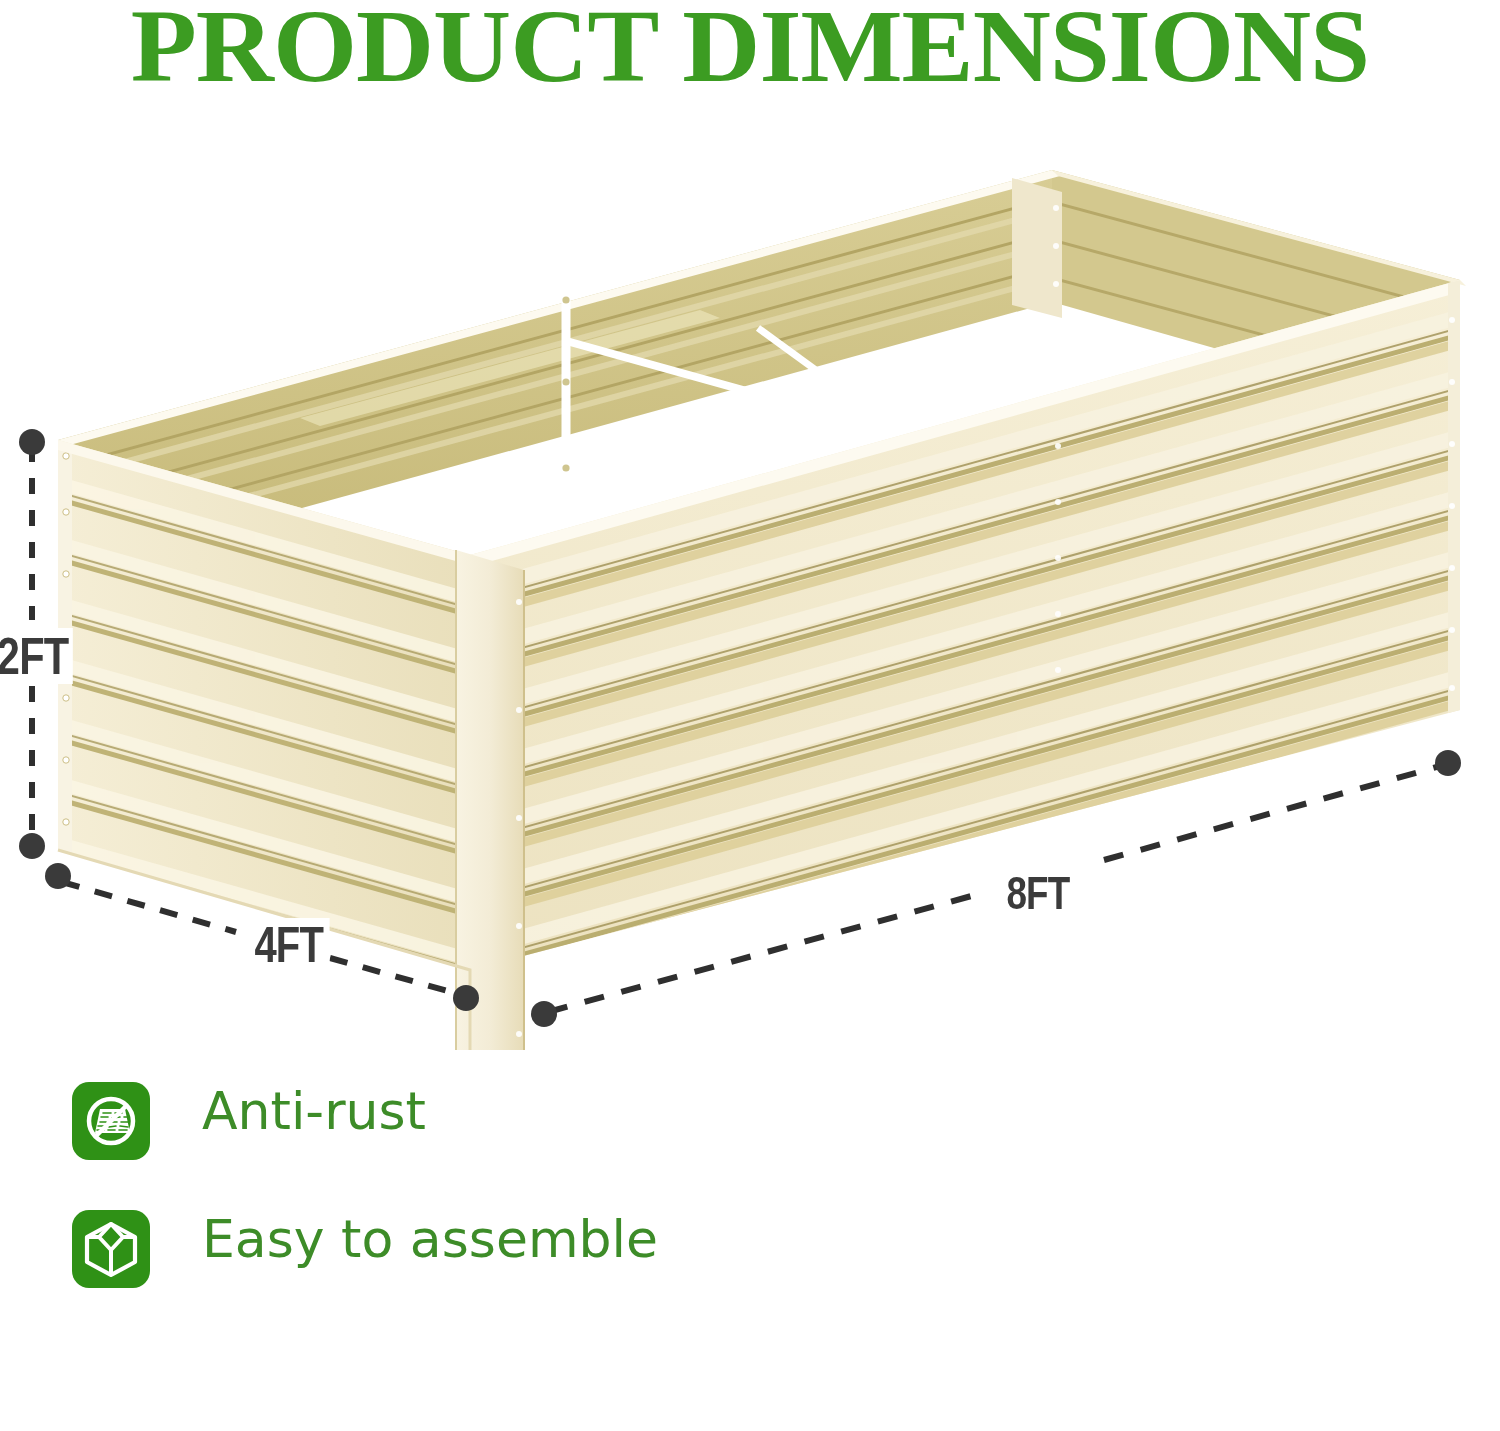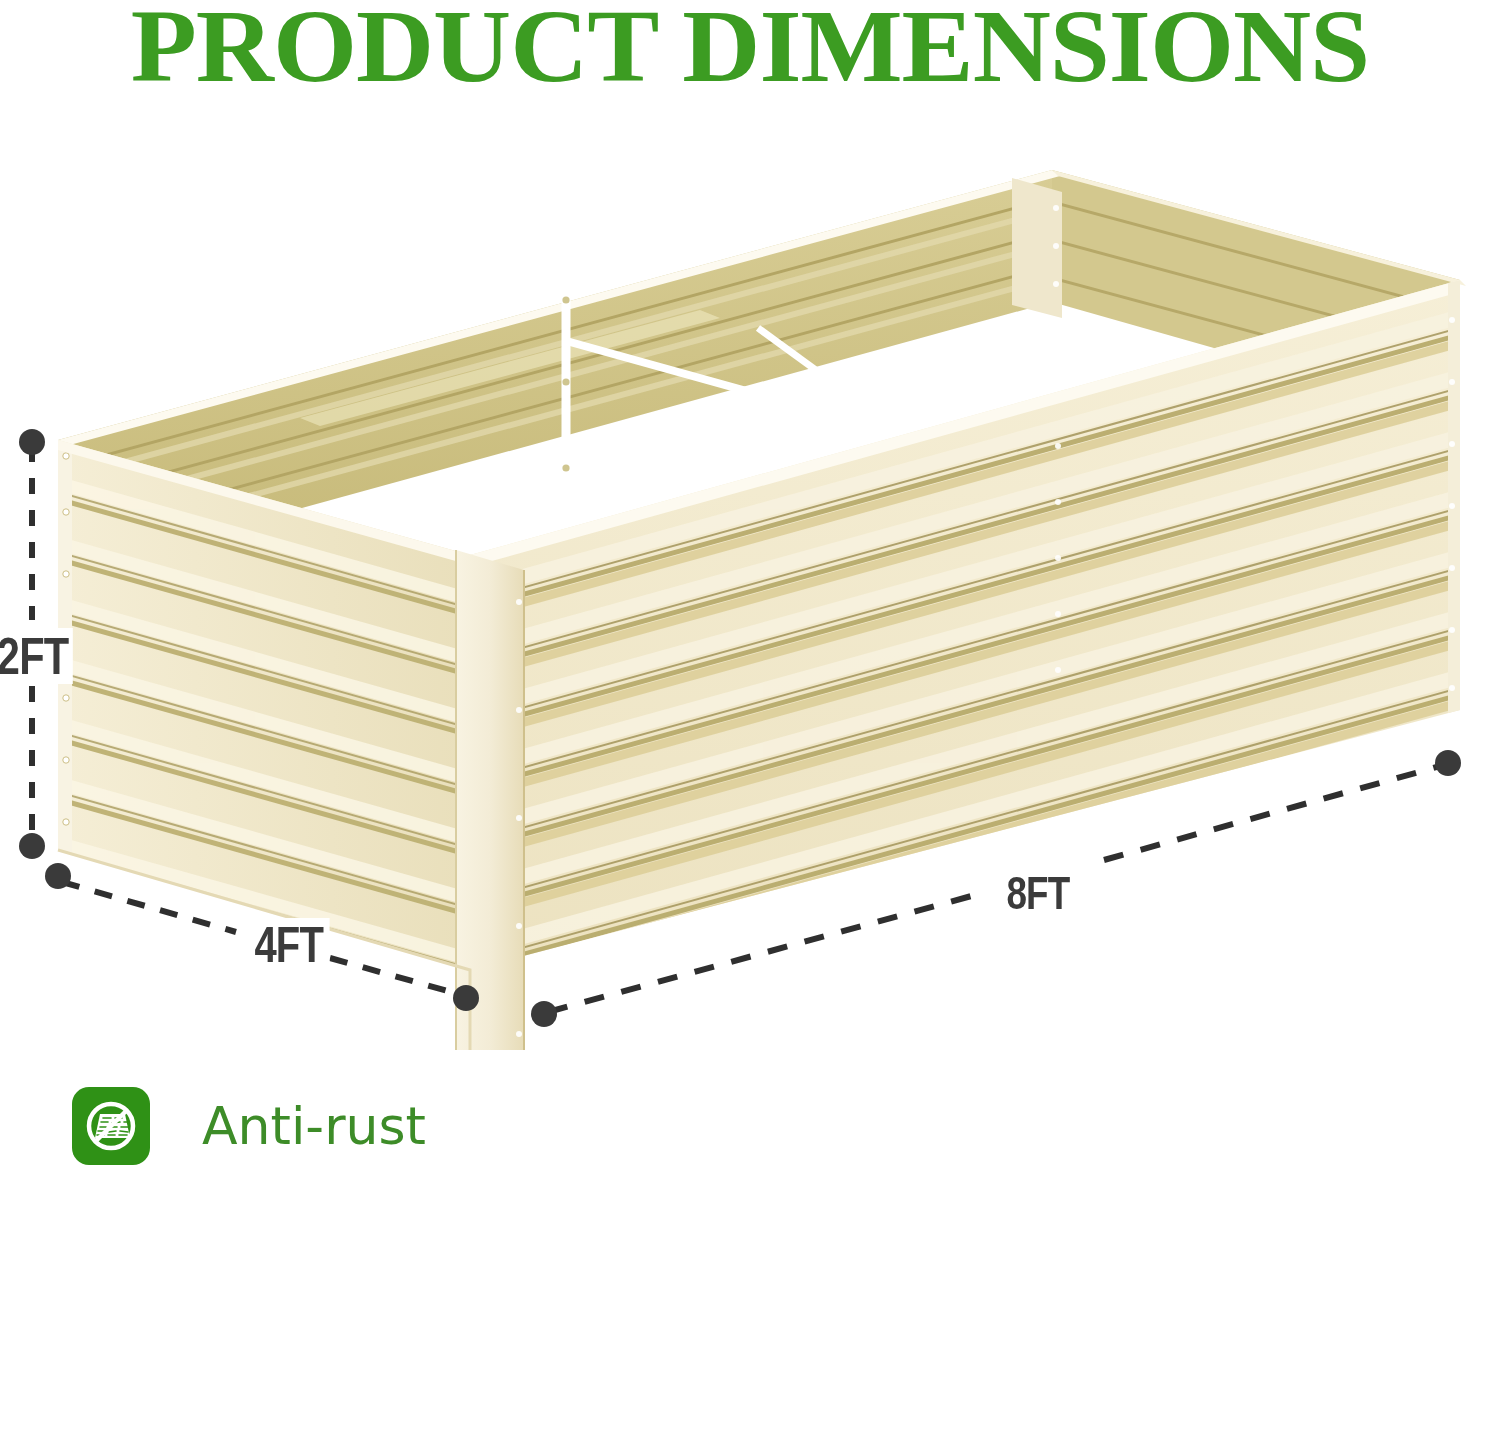--- a/index.html
+++ b/index.html
@@ -43,21 +43,21 @@
   }
   #lbl-2ft{ left:-8px;  top:628px;  font-size:52px; line-height:52px; padding:2px 6px; transform-origin:left center;}
   #lbl-4ft{ left:248px; top:918px;  font-size:50px; line-height:50px; padding:2px 8px; transform-origin:left center;}
   #lbl-8ft{ left:1000px;top:868px;  font-size:46px; line-height:46px; padding:2px 8px; transform-origin:left center;}
 
   
   #features{
     position:absolute; left:72px; top:1082px; width:900px;
   }
   .feature{
-    display:flex; align-items:center; height:88px; margin-bottom:40px;
+    display:flex; height:88px; margin-bottom:40px;
   }
   .feat-icon{
     width:78px; height:78px; flex:0 0 78px;
     background:#2f9116;
     border-radius:17px;
     display:flex; align-items:center; justify-content:center;
   }
   .feat-icon svg{ display:block; }
   .feat-label{
     margin-left:52px;
@@ -369,14 +369,26 @@
         </g>
 
         <circle cx="30" cy="30" r="22" fill="none" stroke="#ffffff" stroke-width="4.5"></circle>
         <line x1="15" y1="45" x2="45" y2="15" stroke="#ffffff" stroke-width="4.5"></line>
       </svg>
     </span>
     <span class="feat-label">Anti-rust</span>
   </div>
 
 
+  <div class="feature">
+    <span class="feat-icon">
+      <svg width="58" height="58" viewBox="0 0 58 58">
+        <path d="M29 4 L53 17 L53 42 L29 55 L5 42 L5 17 Z" fill="none" stroke="#ffffff" stroke-width="4.2" stroke-linejoin="round"></path>
+        <path d="M29 4 L41 17 L29 30 L17 17 Z" fill="none" stroke="#ffffff" stroke-width="4" stroke-linejoin="round"></path>
+        <path d="M29 30 L29 55" stroke="#ffffff" stroke-width="4"></path>
+        <path d="M17 17 L5 17" stroke="#ffffff" stroke-width="4"></path>
+        <path d="M41 17 L53 17" stroke="#ffffff" stroke-width="4"></path>
+      </svg>
+    </span>
+    <span class="feat-label">Easy to assemble</span>
+  </div>
 
 </div>
 
 </body></html>

